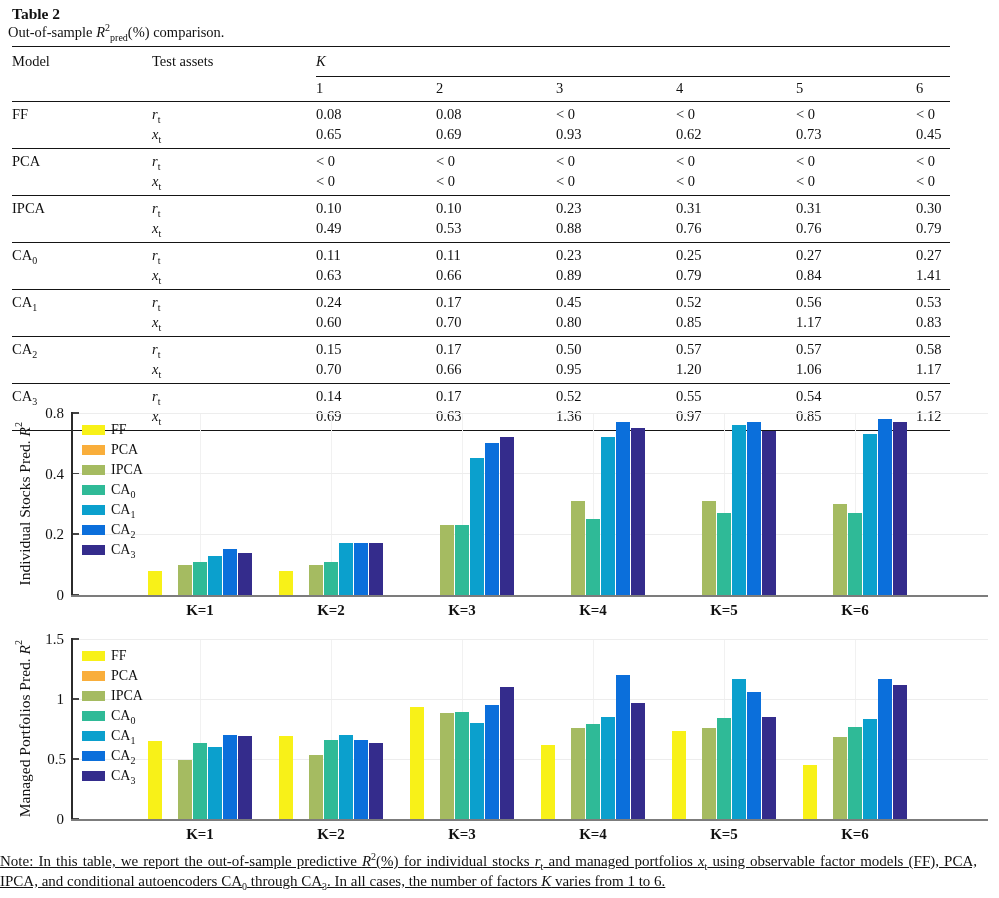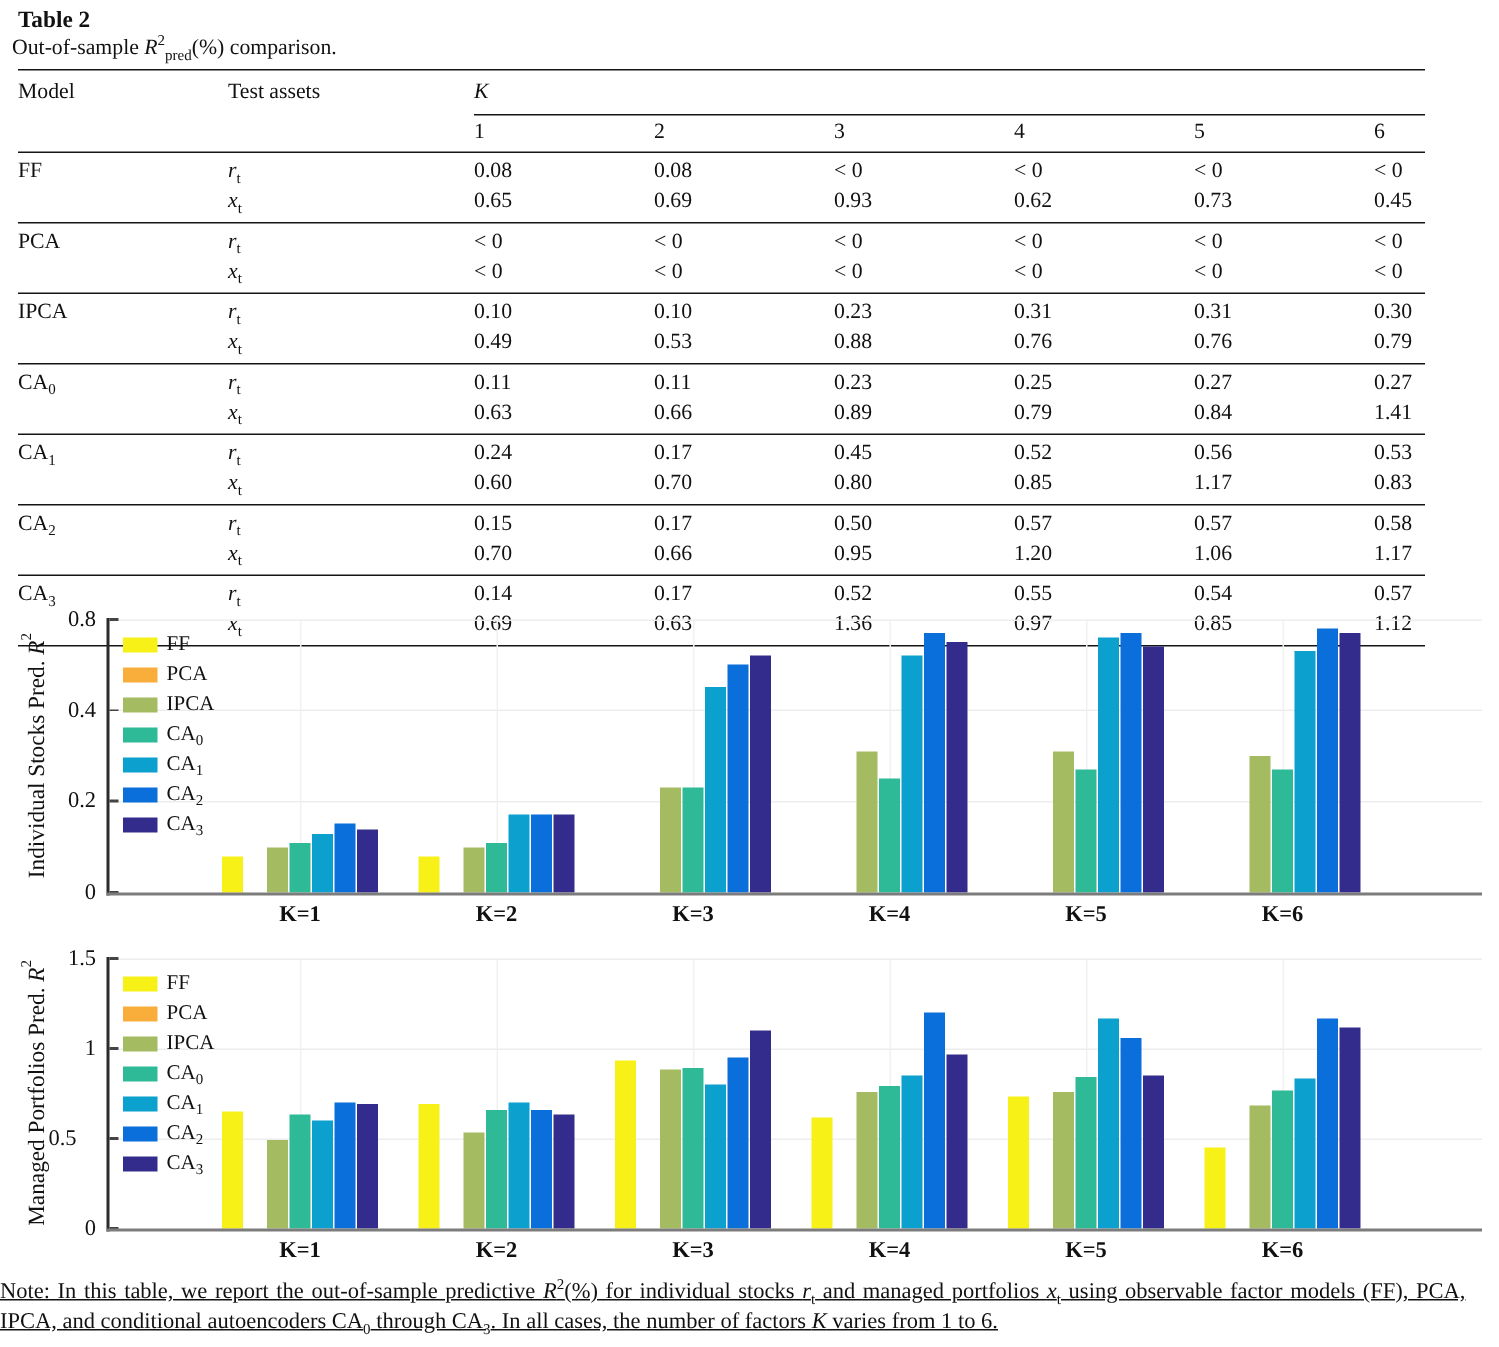--- a/index.html
+++ b/index.html
@@ -288,21 +288,21 @@
       <div class="vgrid" style="left: 200px; top: 7px; height: 180px;"></div>
       <div class="vgrid" style="left: 331px; top: 7px; height: 180px;"></div>
       <div class="vgrid" style="left: 462px; top: 7px; height: 180px;"></div>
       <div class="vgrid" style="left: 593px; top: 7px; height: 180px;"></div>
       <div class="vgrid" style="left: 724px; top: 7px; height: 180px;"></div>
       <div class="vgrid" style="left: 855px; top: 7px; height: 180px;"></div>
       <div class="tick" style="left: 73px; top: 186px;"></div>
       <div class="ytick" style="left: 18px; top: 178px;">0</div>
       <div class="hgrid" style="left: 73px; top: 126.5px; width: 915px;"></div>
       <div class="tick" style="left: 73px; top: 126px;"></div>
-      <div class="ytick" style="left: 5px; top: 118px;">0.5</div>
+      <div class="ytick" style="left: 20px; top: 118px;">0.5</div>
       <div class="hgrid" style="left: 73px; top: 66.5px; width: 915px;"></div>
       <div class="tick" style="left: 73px; top: 66px;"></div>
       <div class="ytick" style="left: 18px; top: 58px;">1</div>
       <div class="hgrid" style="left: 73px; top: 6.5px; width: 915px;"></div>
       <div class="tick" style="left: 73px; top: 6px;"></div>
       <div class="ytick" style="left: 18px; top: -2px;">1.5</div>
       <div class="bar" style="left: 148px; top: 109px; width: 14px; height: 78px; background: rgb(248, 241, 24);"></div>
       <div class="bar" style="left: 178px; top: 128px; width: 14px; height: 59px; background: rgb(165, 187, 97);"></div>
       <div class="bar" style="left: 193px; top: 111px; width: 14px; height: 76px; background: rgb(47, 186, 151);"></div>
       <div class="bar" style="left: 208px; top: 115px; width: 14px; height: 72px; background: rgb(11, 160, 205);"></div>

